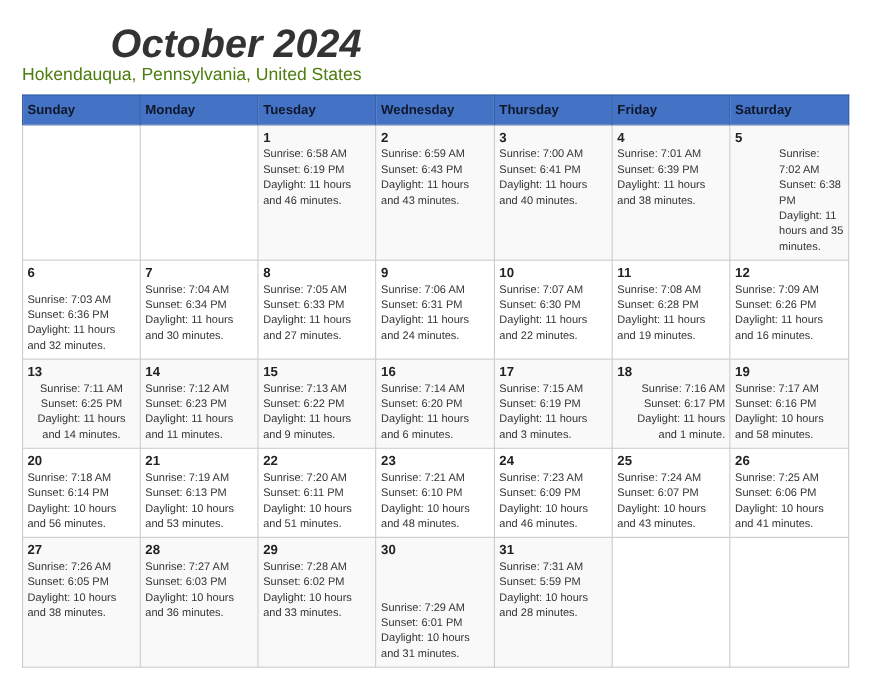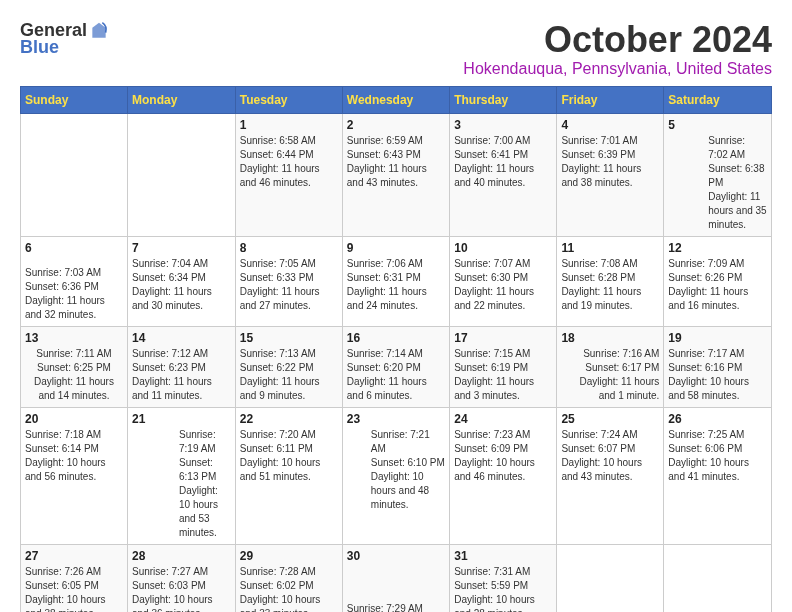--- a/index.html
+++ b/index.html
@@ -42,33 +42,34 @@
       margin-left: 2px;
     }
     .title-area {
       text-align: right;
     }
     .month-title {
       font-size: 36px;
       font-weight: bold;
       color: #333;
       line-height: 1.1;
+      font-style: italic;
     }
     .location-title {
       font-size: 16px;
-      color: #a21caf;
+      color: #4d7c0f;
     }
     table {
       width: 100%;
       border-collapse: collapse;
       font-size: 11px;
     }
     thead tr th {
       background-color: #4472c4;
-      color: #fde047;
+      color: #0f172a;
       padding: 6px 4px;
       text-align: left;
       font-size: 12px;
       font-weight: bold;
       border: 1px solid #3a60a8;
     }
     tbody tr td {
       border: 1px solid #ccc;
       vertical-align: top;
       padding: 4px;
@@ -91,30 +92,20 @@
       line-height: 1.4;
     }
     .empty-cell {
       background: #fff !important;
     }
   </style>
 </head>
 <body>
 
 <div class="header-area">
-  <div class="logo">
-    <div class="logo-text">
-      <span class="logo-general">General</span>
-      <svg class="logo-icon" viewBox="0 0 24 24" fill="#4472c4">
-        <path d="M12 2 L20 8 L20 20 L4 20 L4 8 Z" fill="#4472c4" opacity="0.7"></path>
-        <path d="M16 2 Q22 6 20 14" fill="none" stroke="#4472c4" stroke-width="2"></path>
-      </svg>
-    </div>
-    <span class="logo-blue" style="margin-top:-4px;">Blue</span>
-  </div>
   <div class="title-area">
     <div class="month-title">October 2024</div>
     <div class="location-title">Hokendauqua, Pennsylvania, United States</div>
   </div>
 </div>
 
 <table>
   <thead>
     <tr id="header-row">
         <th>Sunday</th>
@@ -126,21 +117,21 @@
         <th>Saturday</th>
       </tr>
   </thead>
   <tbody id="calendar-body">
   <tr>
         <td class="empty-cell"></td>
         <td class="empty-cell"></td>
         <td>
           <div class="day-number">1</div>
           <div class="day-content" style="white-space: pre-line;">Sunrise: 6:58 AM
-Sunset: 6:44 PM
+Sunset: 6:19 PM
 Daylight: 11 hours and 46 minutes.</div>
         </td>
         <td>
           <div class="day-number">2</div>
           <div class="day-content" style="white-space: pre-line;">Sunrise: 6:59 AM
 Sunset: 6:43 PM
 Daylight: 11 hours and 43 minutes.</div>
         </td>
         <td>
           <div class="day-number">3</div>
@@ -251,33 +242,33 @@
       </tr>
       <tr>
         <td>
           <div class="day-number">20</div>
           <div class="day-content" style="white-space: pre-line;">Sunrise: 7:18 AM
 Sunset: 6:14 PM
 Daylight: 10 hours and 56 minutes.</div>
         </td>
         <td>
           <div class="day-number">21</div>
-          <div class="day-content" style="white-space: pre-line; margin-left: 47px;">Sunrise: 7:19 AM
+          <div class="day-content" style="white-space: pre-line;">Sunrise: 7:19 AM
 Sunset: 6:13 PM
 Daylight: 10 hours and 53 minutes.</div>
         </td>
         <td>
           <div class="day-number">22</div>
           <div class="day-content" style="white-space: pre-line;">Sunrise: 7:20 AM
 Sunset: 6:11 PM
 Daylight: 10 hours and 51 minutes.</div>
         </td>
         <td>
           <div class="day-number">23</div>
-          <div class="day-content" style="white-space: pre-line; margin-left: 24px;">Sunrise: 7:21 AM
+          <div class="day-content" style="white-space: pre-line;">Sunrise: 7:21 AM
 Sunset: 6:10 PM
 Daylight: 10 hours and 48 minutes.</div>
         </td>
         <td>
           <div class="day-number">24</div>
           <div class="day-content" style="white-space: pre-line;">Sunrise: 7:23 AM
 Sunset: 6:09 PM
 Daylight: 10 hours and 46 minutes.</div>
         </td>
         <td>

